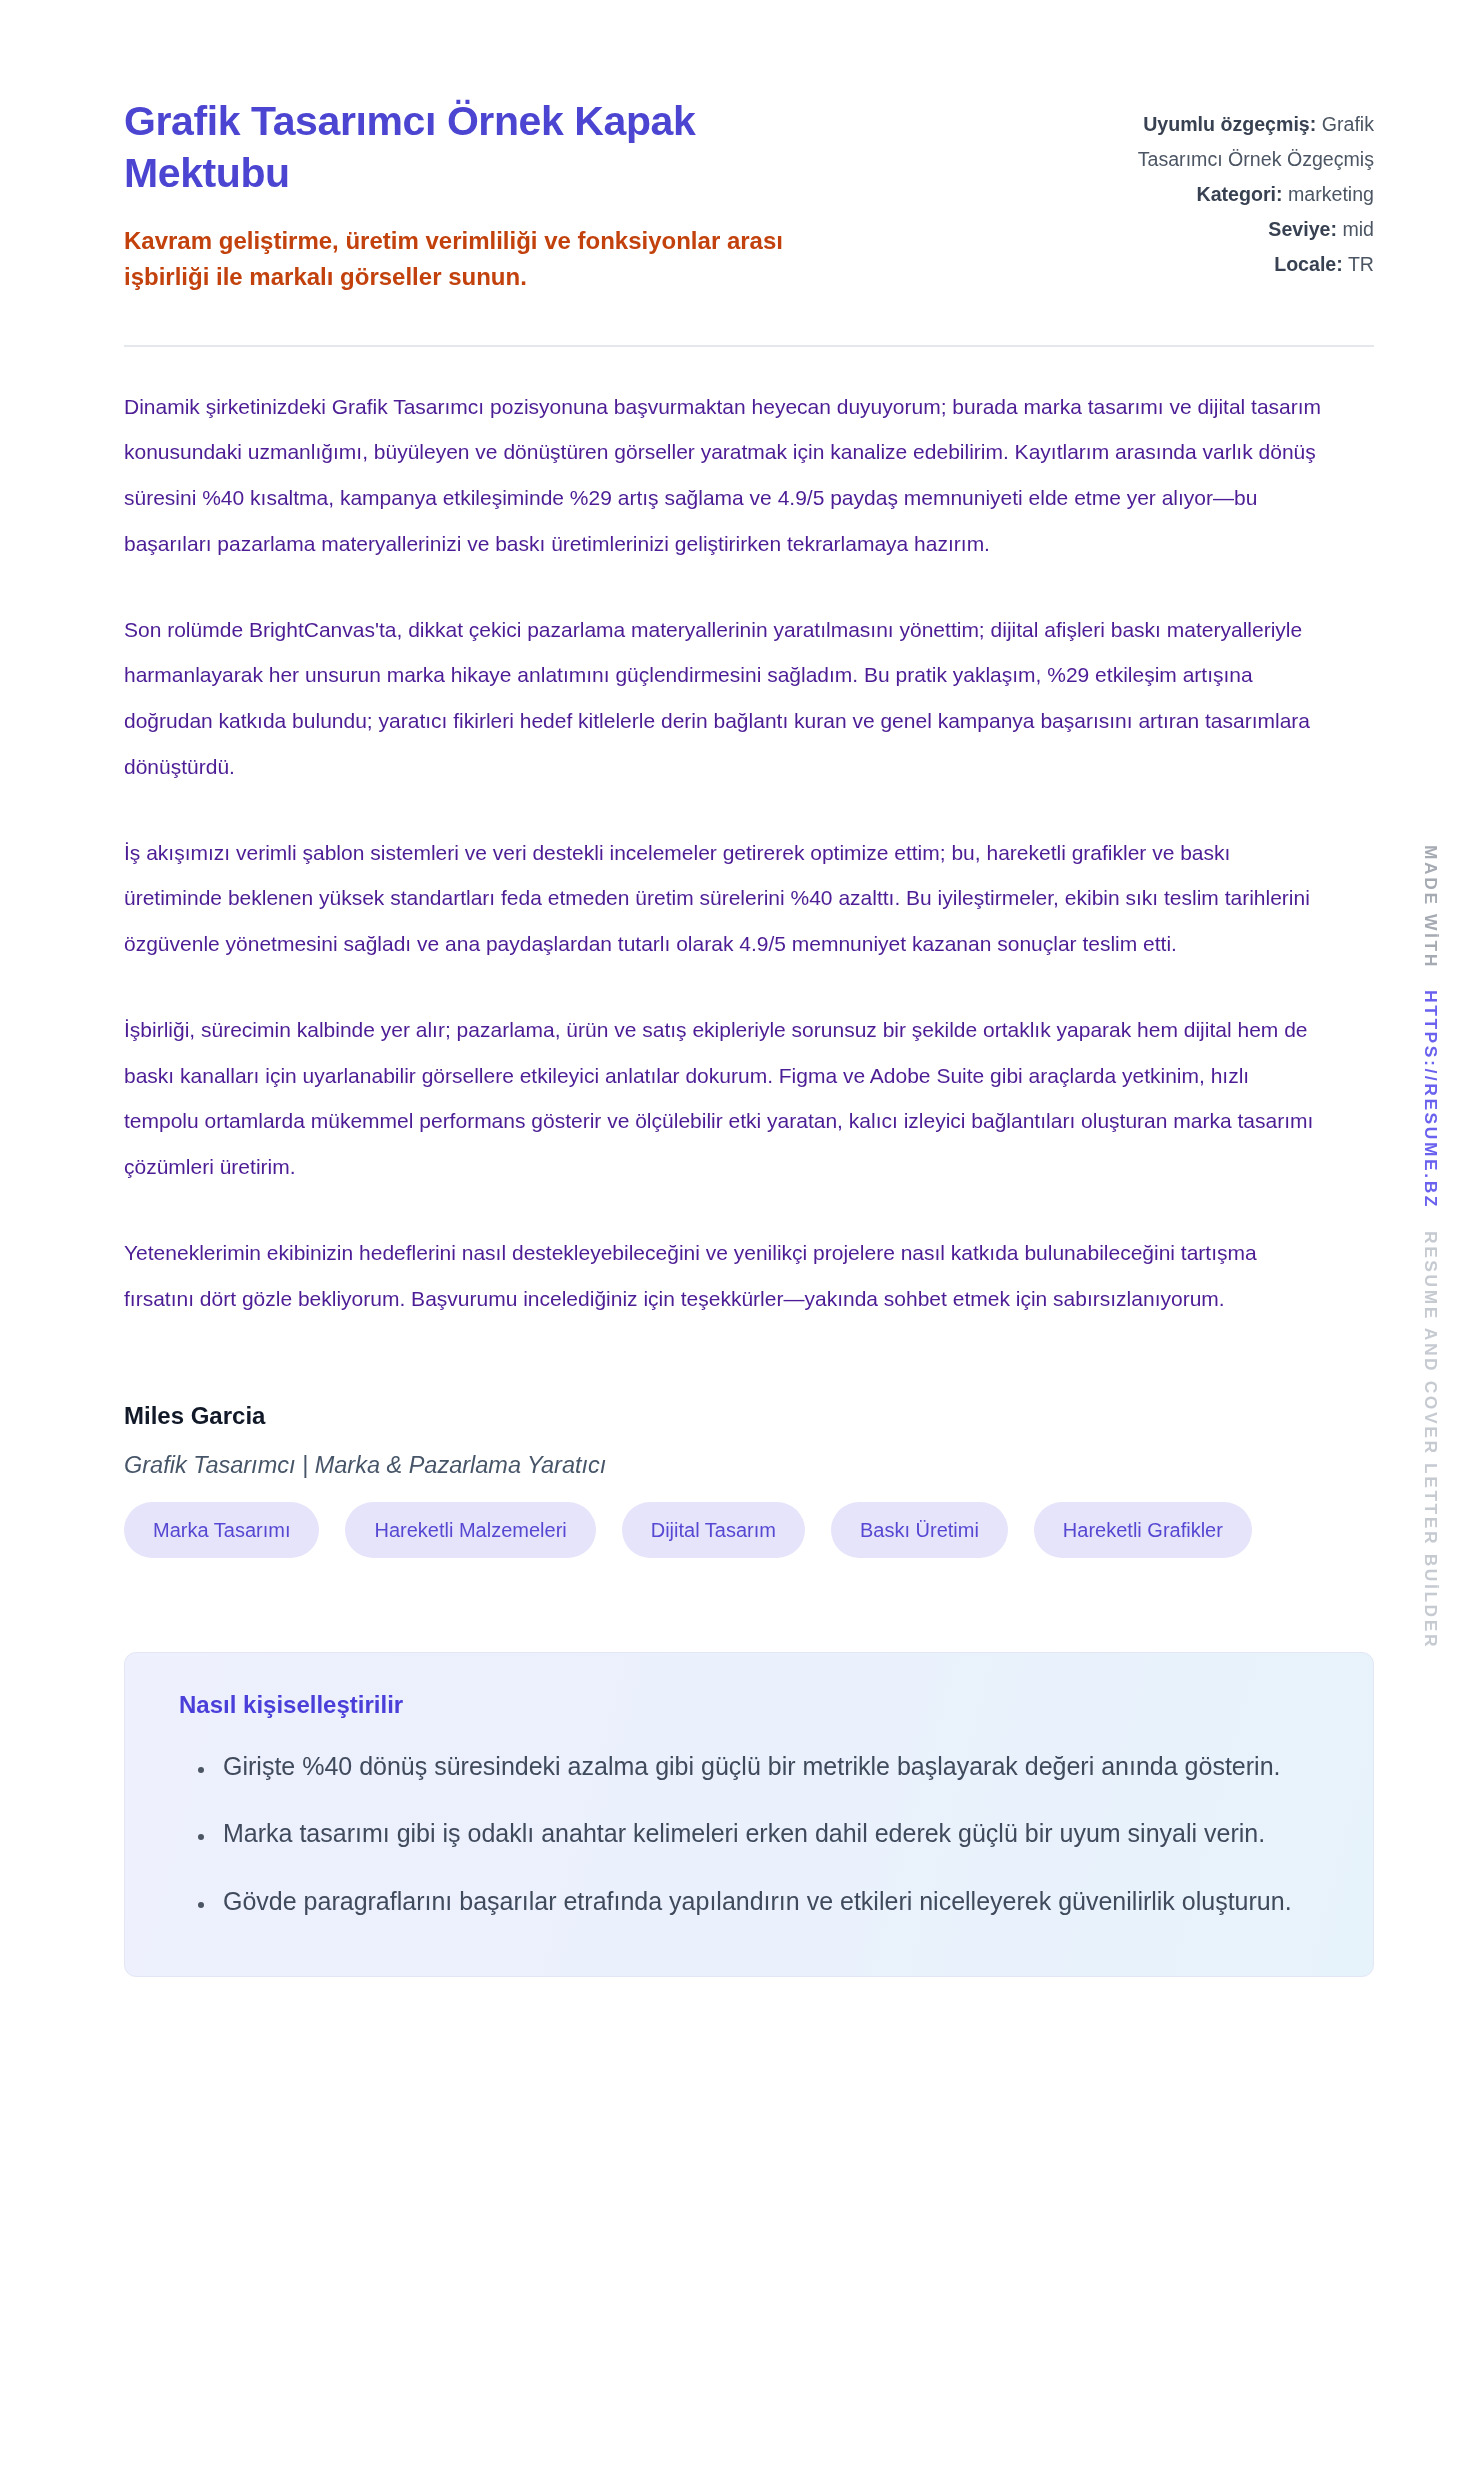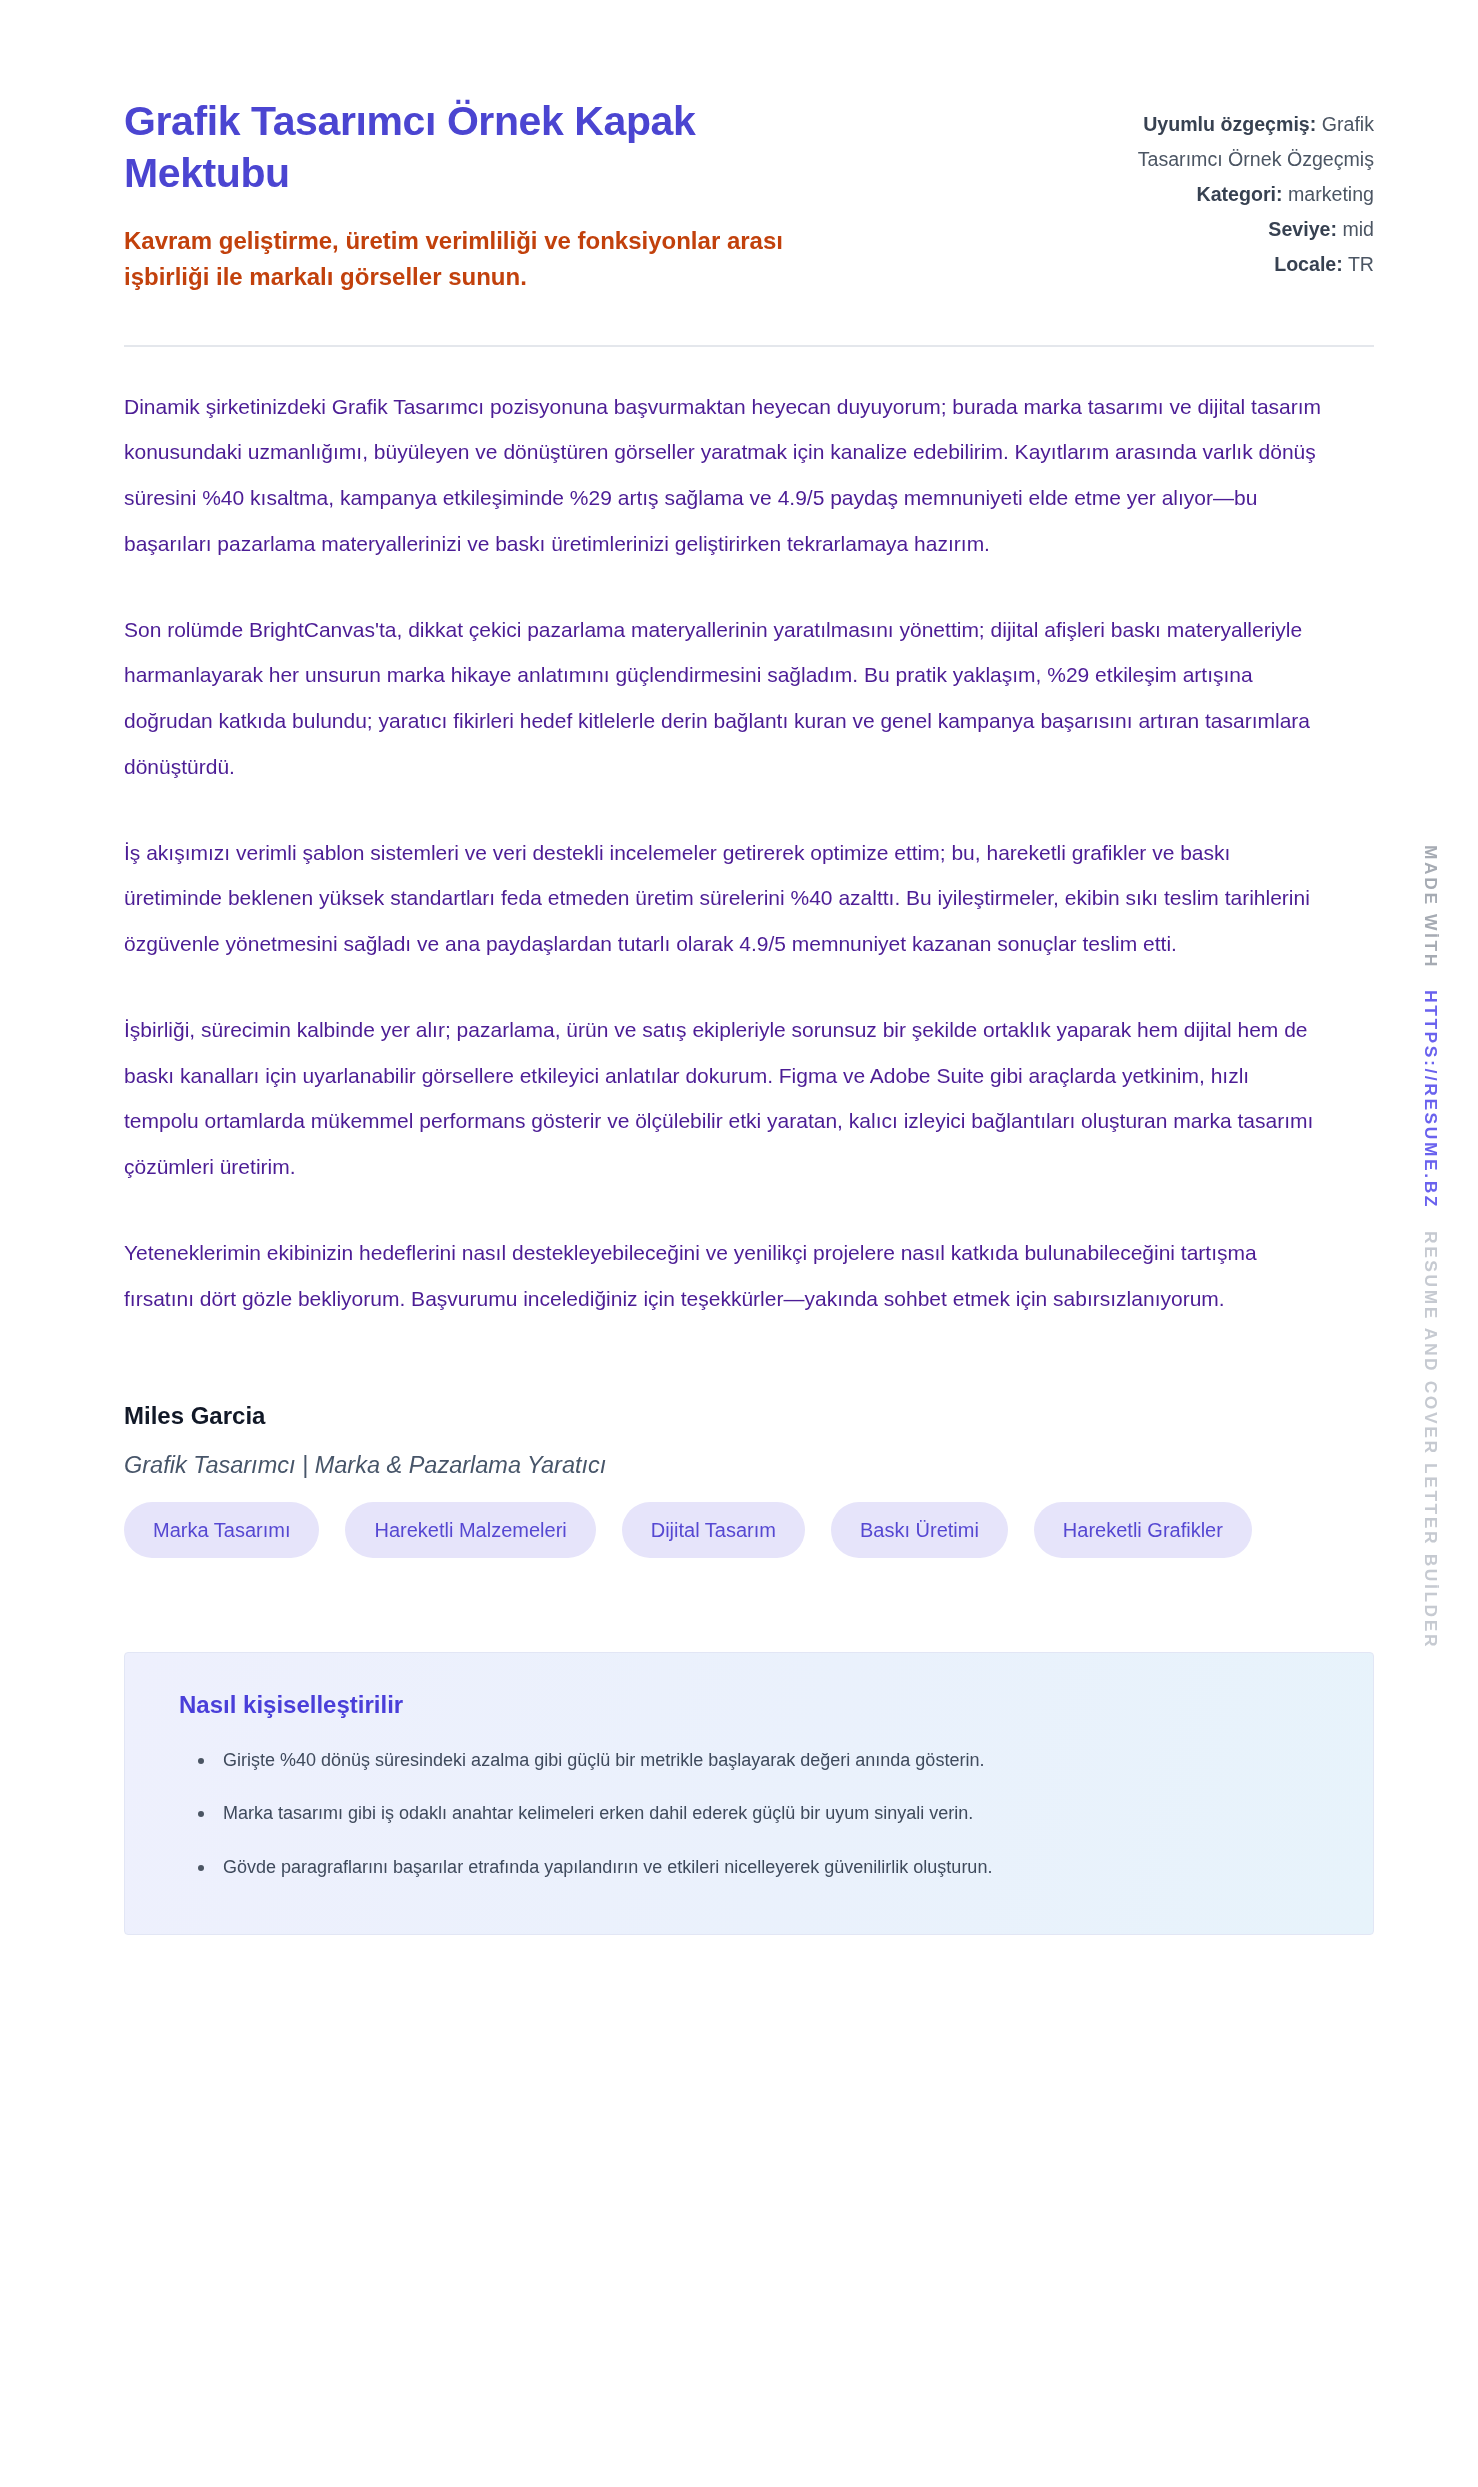--- a/index.html
+++ b/index.html
@@ -106,38 +106,38 @@
     line-height: 1;
     padding: 18px 29px;
     border-radius: 869px;
     white-space: nowrap;
   }
 
   
   .tips-card {
     margin-top: 94px;
     border: 0.9px solid #e2e6f5;
-    border-radius: 4px;
+    border-radius: 12px;
     background: linear-gradient(105deg, #eef0fd 0%, #eaf1fc 55%, #e7f3fb 100%);
     padding: 38px 54px 47px 54px;
     max-width: 1250px;
   }
   .tips-title {
     margin: 0;
     font-size: 24px;
     font-weight: 700;
     color: #4a3fd9;
   }
   .tips-list {
     margin: 21px 0 0 0;
     padding-left: 37px;
     list-style: disc;
   }
   .tips-list li {
-    font-size: 18px;
+    font-size: 25px;
     line-height: 2.15;
     color: #3f4a5c;
     padding-left: 7px;
   }
   .tips-list li + li { margin-top: 14px; }
   .tips-list li::marker { color: #4b5563; font-size: 19px; }
 
   
   .watermark {
     position: absolute;

